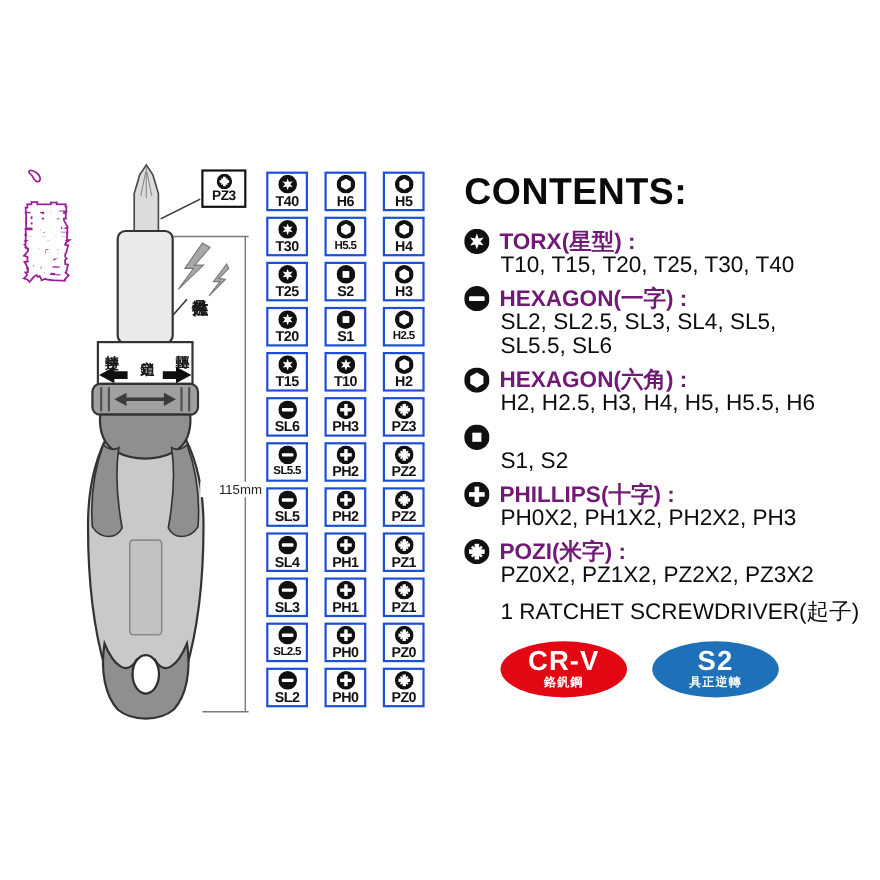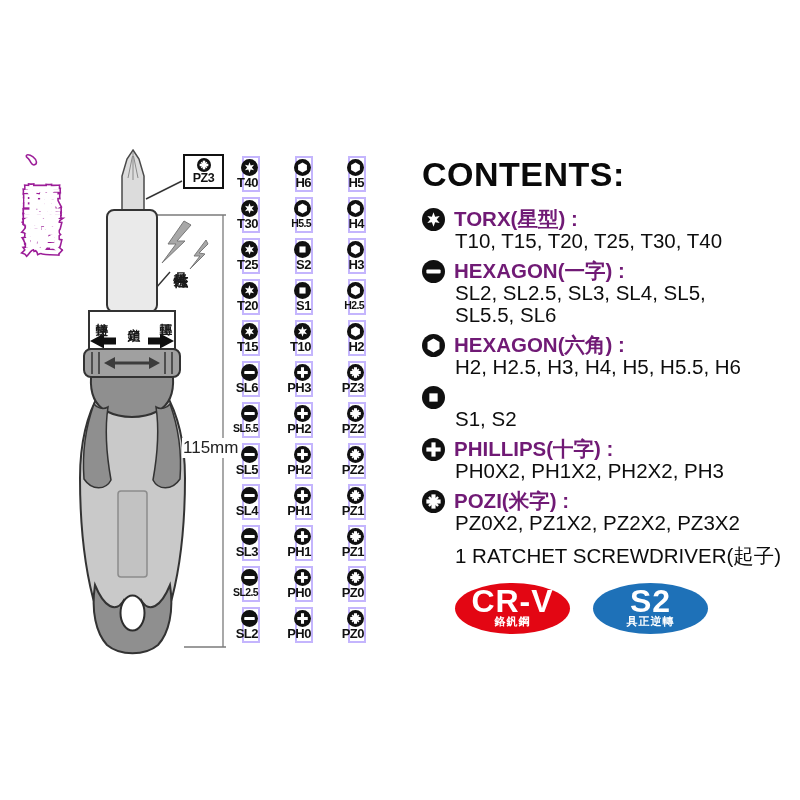--- a/index.html
+++ b/index.html
@@ -17,54 +17,54 @@
   
   #driver-svg{position:absolute;left:60px;top:140px;}
 
   
   .v-label{position:absolute;writing-mode:vertical-rl;text-orientation:upright;
            color:#1a1a1a;letter-spacing:-1px;}
   #magnetic-label{left:171px;top:261px;font-size:14.5px;font-weight:600;letter-spacing:0;}
   #reverse-label{left:93px;top:314px;font-size:12.5px;font-weight:700;}
   #lock-label{left:125px;top:319px;font-size:12.5px;font-weight:700;}
   #forward-label{left:157px;top:314px;font-size:12.5px;font-weight:700;}
-  #length-label{position:absolute;left:182px;top:438px;font-size:17px;color:#222;background:#fff;padding:0 1px;}
+  #length-label{position:absolute;left:182px;top:438px;font-size:12px;color:#222;background:#fff;padding:0 17px;}
 
   
   #pz3-callout{position:absolute;left:183px;top:154px;width:41px;height:35px;
     box-sizing:border-box;border:2px solid #111;background:#fff;
     display:flex;flex-direction:column;align-items:center;justify-content:flex-start;}
   #pz3-callout .ico{line-height:0;margin-top:2px;}
   #pz3-callout .lbl{font-size:12.5px;font-weight:700;line-height:13px;letter-spacing:-0.5px;}
 
   
   #bit-grid{position:absolute;left:242px;top:156px;display:grid;
     grid-template-columns:repeat(3,38px);column-gap:15px;
     grid-auto-rows:36px;row-gap:5px;}
-  .bit-cell{width:18px;height:36px;box-sizing:border-box;border:2px solid #c4b5fd;background:#fff;
-    display:flex;flex-direction:column;align-items:flex-end;}
+  .bit-cell{width:38px;height:36px;box-sizing:border-box;border:2px solid #1d4ed8;background:#fff;
+    display:flex;flex-direction:column;align-items:center;}
   .bit-icon{line-height:0;margin-top:1px;}
   .bit-label{font-size:13px;font-weight:700;line-height:13px;letter-spacing:-0.5px;color:#111;white-space:nowrap;}
   .bit-label.small{font-size:10.5px;letter-spacing:-0.6px;}
 
   
   #contents{position:absolute;left:422px;top:155px;width:380px;}
   #contents-heading{font-size:34px;font-weight:800;letter-spacing:0.5px;color:#0a0a0a;margin:0 0 14px 0;}
   .cat{margin-bottom:8px;}
   .cat-head{display:flex;align-items:center;gap:9px;height:22px;}
   .cat-icon{line-height:0;flex:0 0 auto;}
   .cat-title{font-size:20.5px;font-weight:700;color:#701a75;white-space:nowrap;}
   .cat-values{margin-left:33px;font-size:20.5px;line-height:22px;color:#0d0d0d;}
   #ratchet-line{margin:0 0 0 33px;font-size:20.5px;color:#0d0d0d;}
 
   
   #badges{position:absolute;left:455px;top:583px;display:flex;gap:23px;}
   .badge{width:115px;height:51px;border-radius:50%;color:#fff;text-align:center;
     display:flex;flex-direction:column;align-items:center;justify-content:center;}
-  .badge-label{font-size:32px;font-weight:800;line-height:25px;letter-spacing:1px;}
+  .badge-label{font-size:25px;font-weight:800;line-height:25px;letter-spacing:1px;}
   .badge-sub{font-size:11px;font-weight:700;line-height:15px;letter-spacing:1px;}
 </style>
 </head>
 <body>
 
 <div id="stage">
 
   <div id="feature-text" style="-webkit-text-stroke-color: rgb(156, 29, 152);">具正逆轉、鎖定功能</div>
 
   <svg id="driver-svg" width="180" height="520" viewBox="60 140 180 520">

